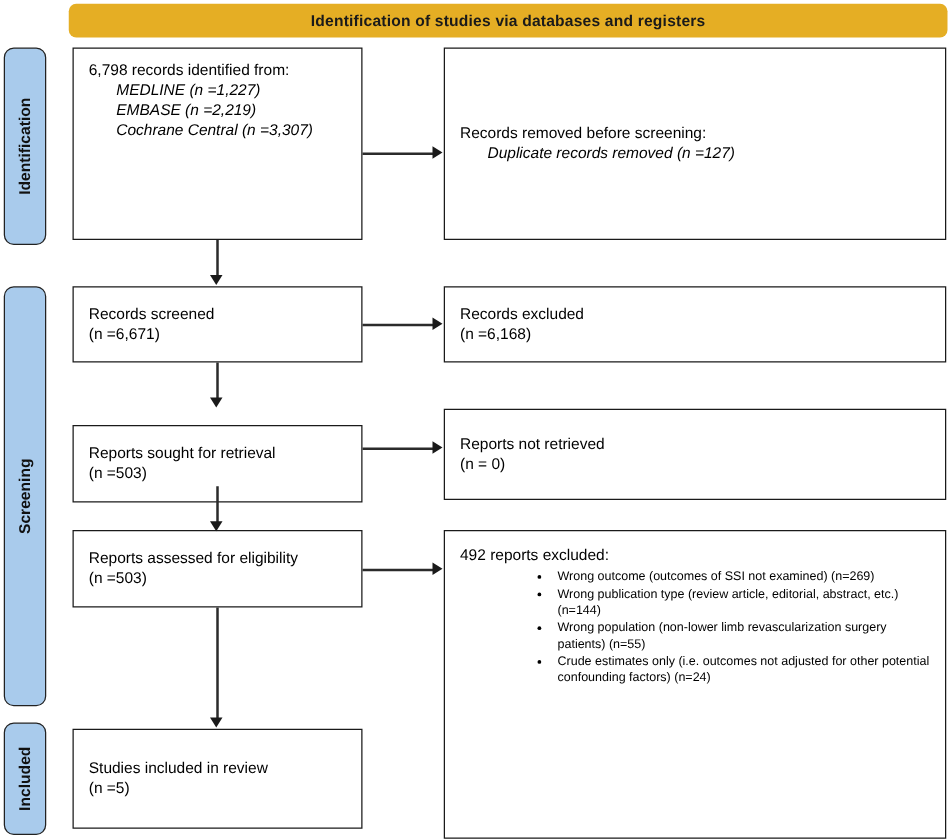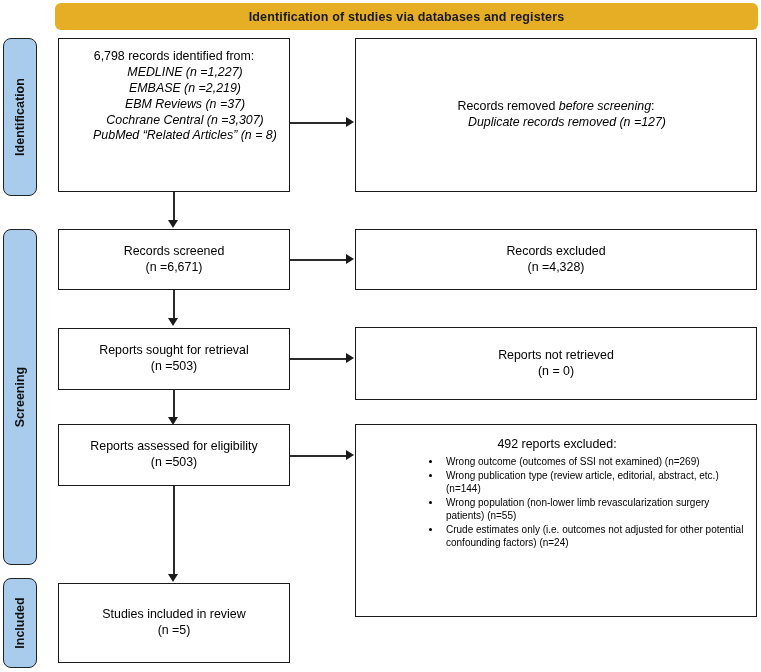--- a/index.html
+++ b/index.html
@@ -25,39 +25,39 @@
     white-space:nowrap;font-weight:bold;font-size:12.5px;color:#111;
   }
   #tab-identification{top:38px;height:158px;}
   #tab-screening{top:229px;height:336px;}
   #tab-included{top:578px;height:90px;}
 
   .node{
     position:absolute;background:#fff;border:1.7px solid #1a1a1a;
     box-sizing:border-box;padding:10px 12px;
     font-size:12.4px;line-height:1.28;color:#000;
-    display:flex;flex-direction:column;justify-content:center;align-items:center;
+    display:flex;flex-direction:column;justify-content:center;
   }
   .node.vtop{justify-content:flex-start;}
   .node p{margin:0;}
   .indent{padding-left:22px;font-style:italic;}
-  .ital{font-style:italic;}
+  .ital{}
 
   
   #box-identified{left:58px;top:38px;width:232px;height:154px;}
   #box-screened{left:58px;top:229px;width:232px;height:61px;}
-  #box-sought{left:58px;top:328px;width:232px;height:62px;}
+  #box-sought{left:58px;top:340px;width:232px;height:62px;}
   #box-assessed{left:58px;top:424px;width:232px;height:62px;}
   #box-included{left:58px;top:583px;width:232px;height:80px;}
 
   
   #box-removed{left:355px;top:38px;width:402px;height:154px;}
   #box-excluded{left:355px;top:229px;width:402px;height:61px;}
   #box-notretrieved{left:355px;top:327px;width:402px;height:73px;}
-  #box-reportsexcluded{left:355px;top:424px;width:402px;height:193px;}
+  #box-reportsexcluded{left:355px;top:424px;width:402px;height:247px;}
 
   #box-reportsexcluded{padding:12px 10px 10px 12px;justify-content:flex-start;}
   ul.excl{margin:2px 0 0 0;padding-left:74px;list-style:disc;}
   ul.excl li{margin:0 0 1px 0;padding-left:4px;font-size:10px;line-height:1.3;}
 
   
   .vline{position:absolute;width:1.6px;background:#2b2b2b;}
   .hline{position:absolute;height:1.6px;background:#2b2b2b;}
   .arrow-down{
     position:absolute;width:0;height:0;
@@ -102,38 +102,36 @@
     <span>Screening</span>
   </div>
   <div class="stage-tab" id="tab-included">
     <span>Included</span>
   </div>
 
   <div class="node vtop" id="box-identified">
     <p>6,798 records identified from:</p>
     <p class="indent">MEDLINE (n =1,227)</p>
     <p class="indent">EMBASE (n =2,219)</p>
-    <p class="indent">EBM Reviews (n =37)</p>
     <p class="indent">Cochrane Central (n =3,307)</p>
-    <p class="indent">PubMed “Related Articles” (n = 8)</p>
   </div>
 
   <div class="node" id="box-removed">
     <p><span>Records removed </span><span class="ital">before screening</span><span>:</span></p>
     <p class="indent">Duplicate records removed (n =127)</p>
   </div>
 
   <div class="node" id="box-screened">
     <p>Records screened</p>
     <p>(n =6,671)</p>
   </div>
 
   <div class="node" id="box-excluded">
     <p>Records excluded</p>
-    <p>(n =4,328)</p>
+    <p>(n =6,168)</p>
   </div>
 
   <div class="node" id="box-sought">
     <p>Reports sought for retrieval</p>
     <p>(n =503)</p>
   </div>
 
   <div class="node" id="box-notretrieved">
     <p>Reports not retrieved</p>
     <p>(n = 0)</p>

